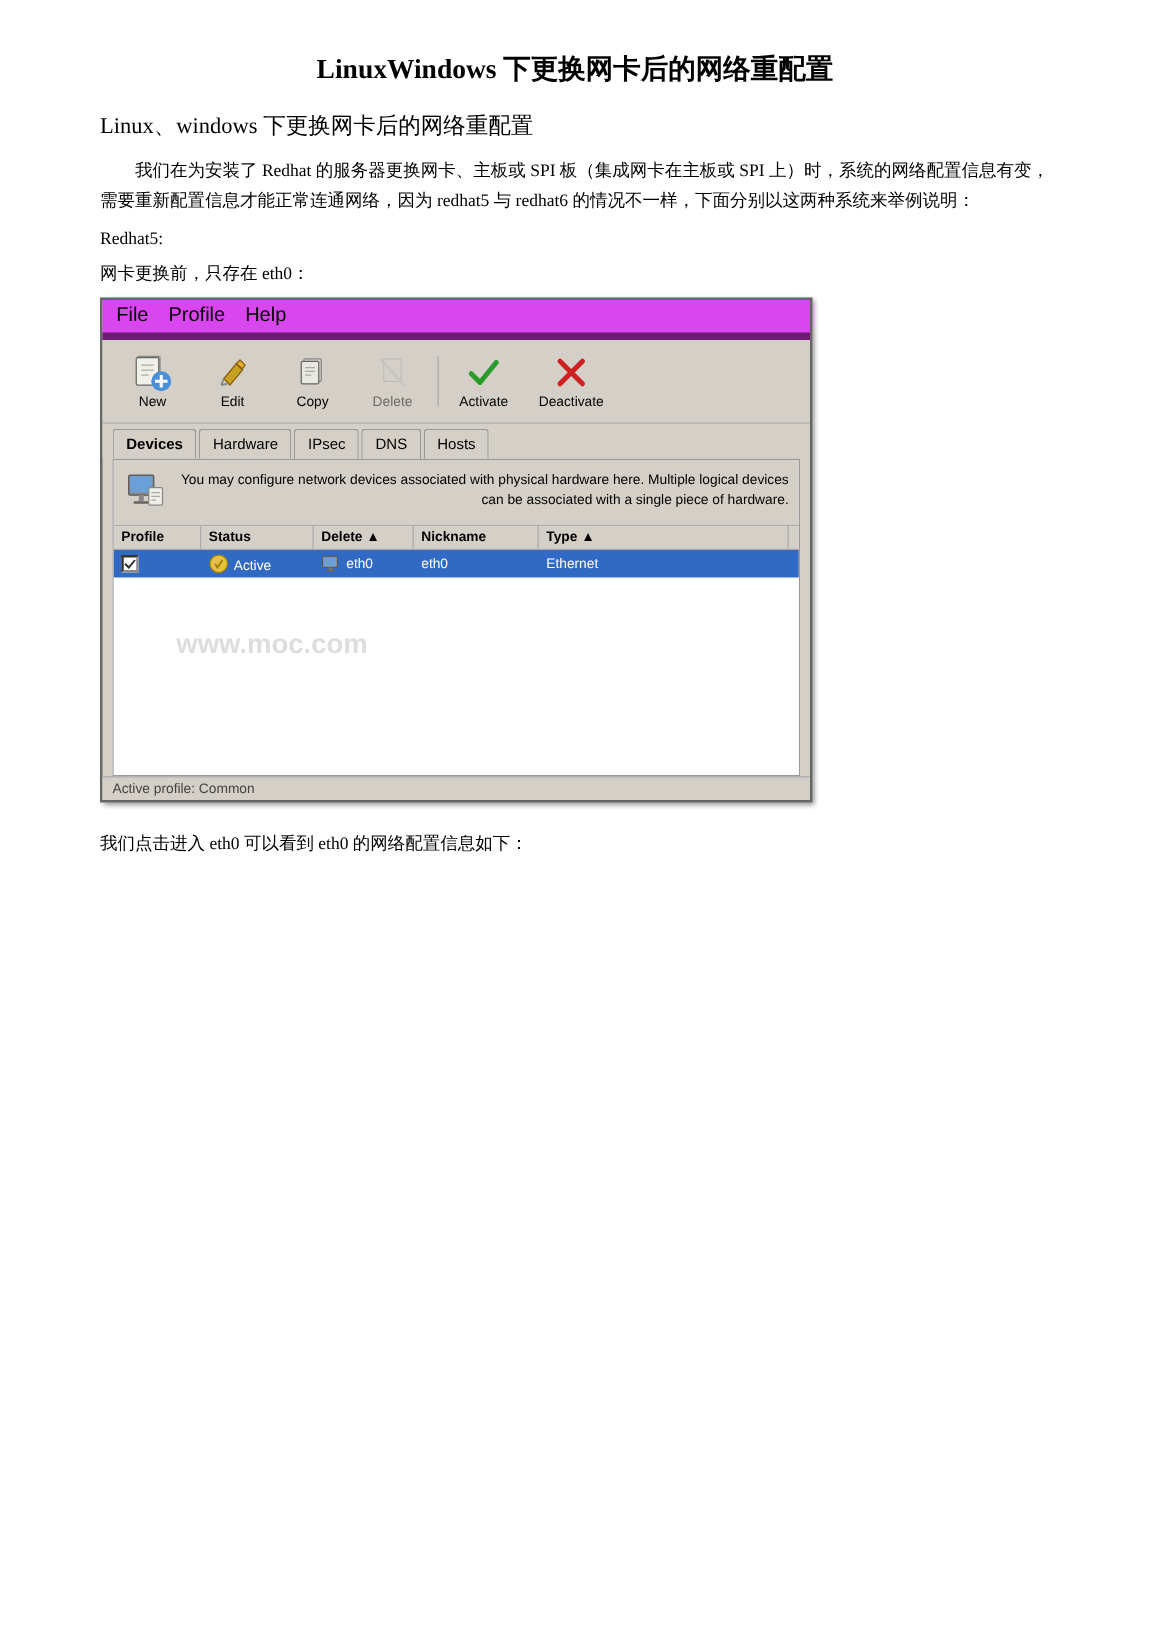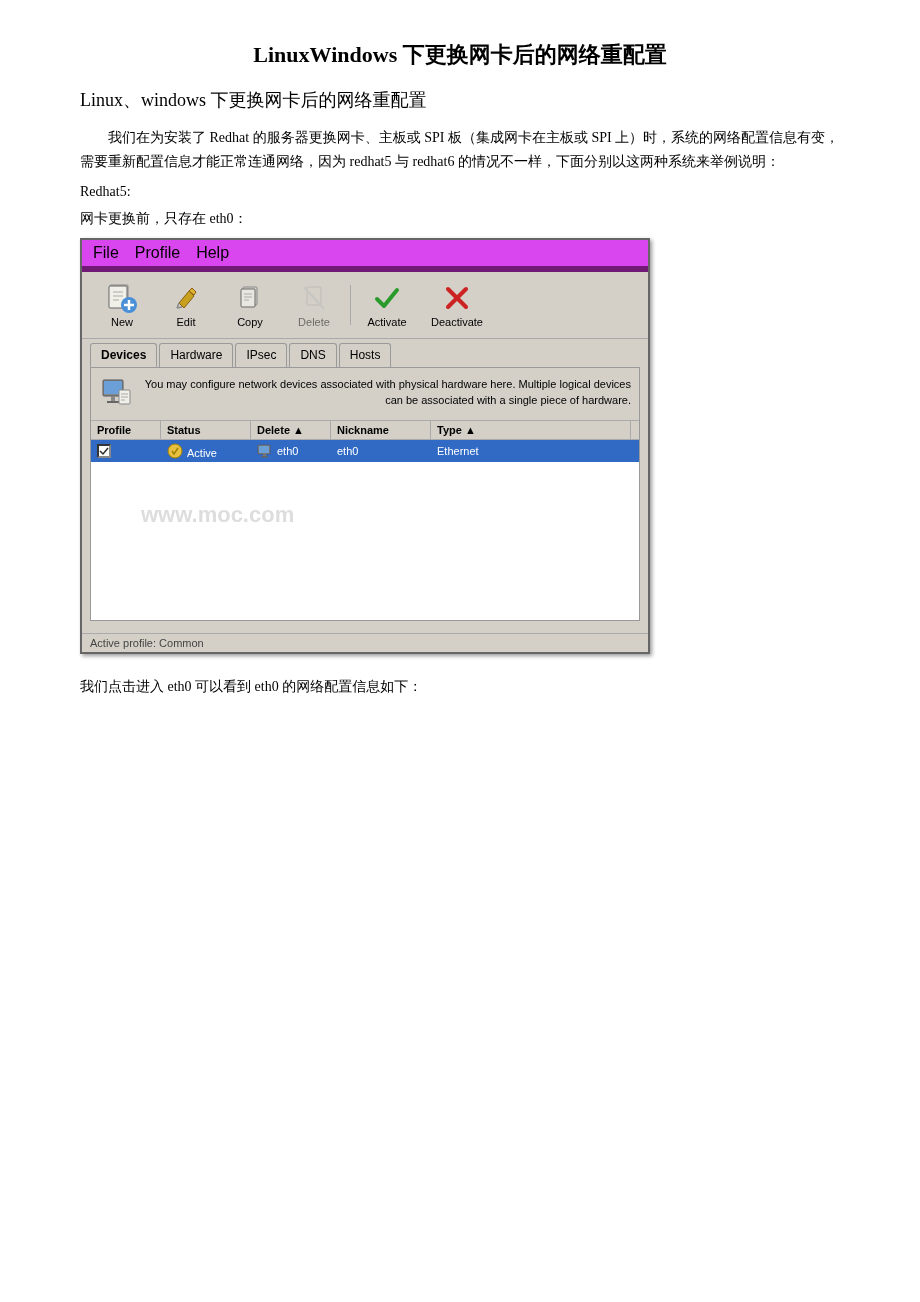--- a/index.html
+++ b/index.html
@@ -251,21 +251,21 @@
     .nc-cell-nickname { width: 100px; }
     .nc-cell-type { width: 200px; }
 
     .nc-statusbar {
       background: #d4d0c8;
       border-top: 1px solid #aaa;
       padding: 3px 8px;
       font-family: "Tahoma", Arial, sans-serif;
       font-size: 11px;
       color: #444;
-      margin-top: 12px;
+      margin-top: 0;
     }
 
     
     .nc-checkbox {
       width: 14px;
       height: 14px;
       background: #fff;
       border: 2px inset #888;
       display: inline-flex;
       align-items: center;

